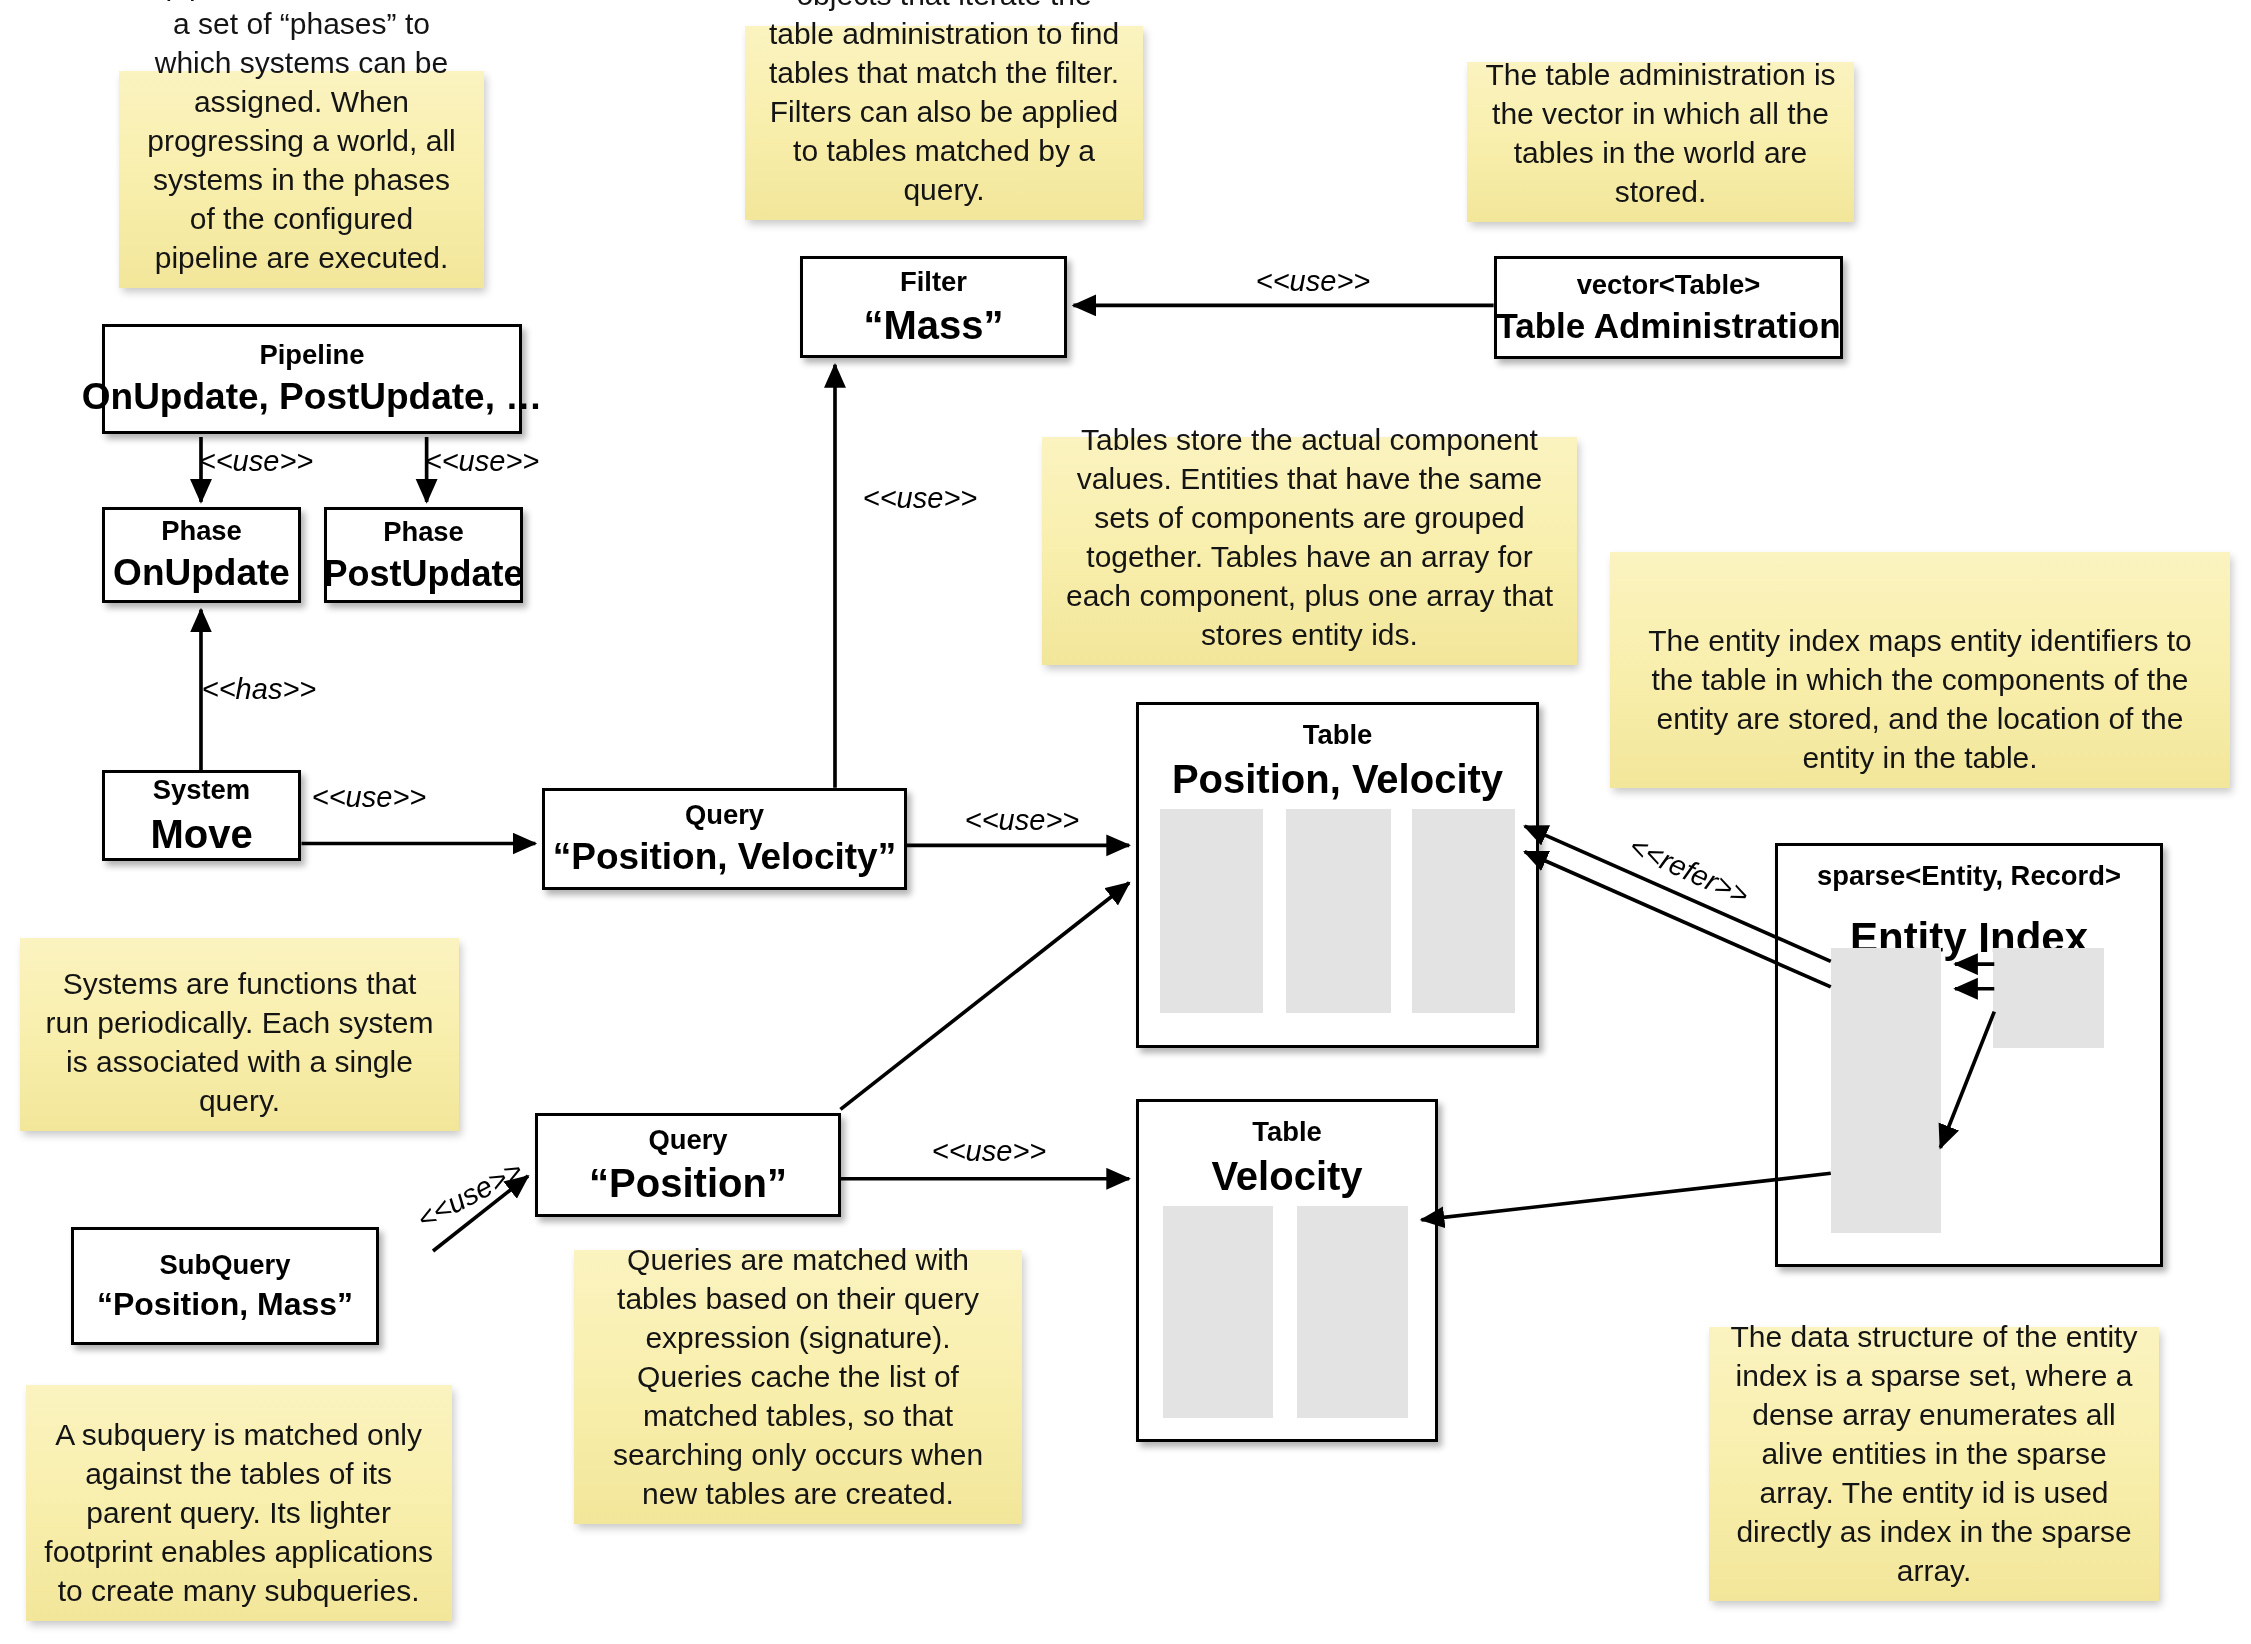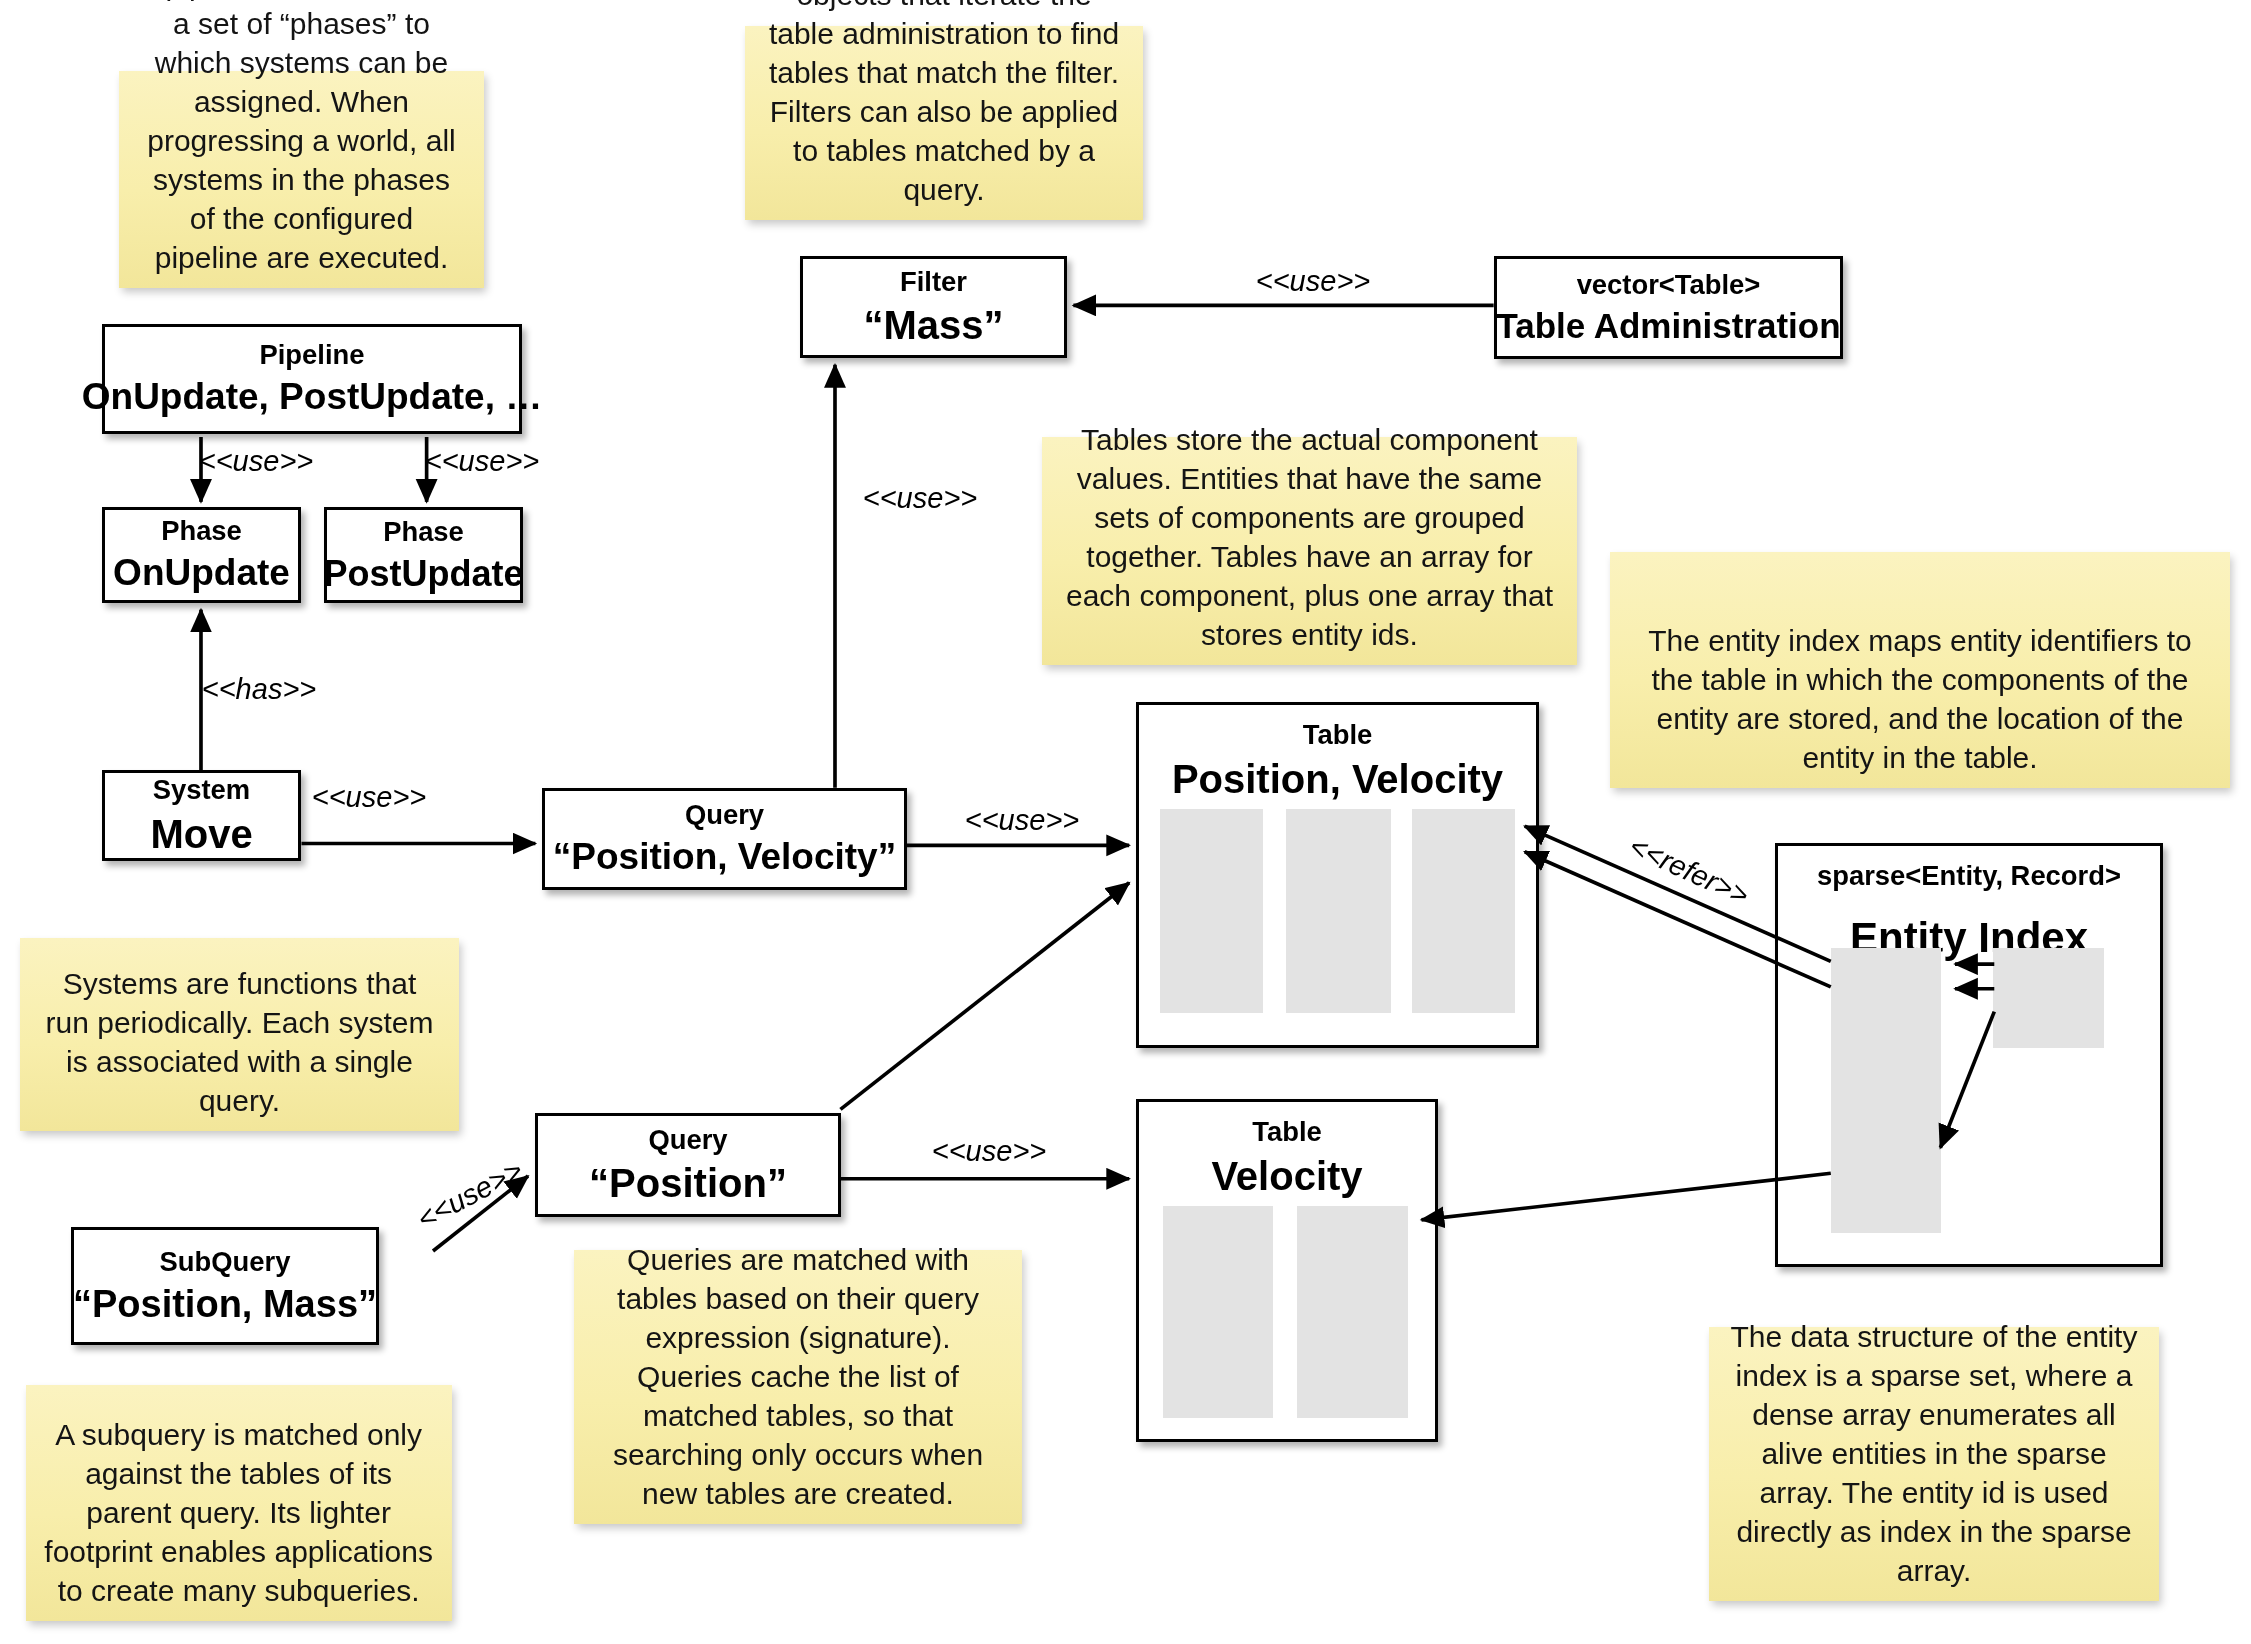--- a/index.html
+++ b/index.html
@@ -36,20 +36,23 @@
 </head>
 <body>
 
 <div id="canvas">
 
   <div class="note" style="left:119px;  top:71px;   width:365px; height:217px;">
       <span>A pipeline subscribes for a set of “phases” to which systems can be assigned. When progressing a world, all systems in the phases of the configured pipeline are executed.</span>
     </div>
   <div class="note" style="left:745px;  top:25.6px;   width:398px; height:194px;">
       <span>Filters are stateless objects that iterate the table administration to find tables that match the filter. Filters can also be applied to tables matched by a query.</span>
+    </div>
+  <div class="note" style="left:1467px; top:62px;   width:387px; height:160px;">
+      <span>The table administration is the vector in which all the tables in the world are stored.</span>
     </div>
   <div class="note" style="left:1042px; top:437px;  width:535px; height:228px;">
       <span>Tables store the actual component values. Entities that have the same sets of components are grouped together. Tables have an array for each component, plus one array that stores entity ids.</span>
     </div>
   <div class="note" style="left:1610px; top:552px;  width:620px; height:236px;">
       <span>The entity index maps entity identifiers to the table in which the components of the entity are stored, and the location of the entity in the table.</span>
     </div>
   <div class="note" style="left:20px;   top:938px; width:439px; height:193px;">
       <span>Systems are functions that run periodically. Each system is associated with a single query.</span>
     </div>
@@ -102,21 +105,21 @@
   <div class="box box--top" style="left:1136px; top:1099px; width:302px; height:343px;">
     <span class="stereo">Table</span>
     <span class="name">Velocity</span>
   </div>
   <div class="box box--top" style="left:1775px; top:843px; width:388px; height:424px;">
     <span class="stereo">sparse&lt;Entity, Record&gt;</span>
     <span class="name" style="font-size:42px;margin-top:20px;">Entity Index</span>
   </div>
   <div class="box" style="left:71px; top:1227px; width:308px; height:118px;">
     <span class="stereo">SubQuery</span>
-    <span class="name" style="font-size:38px;">“Position, Mass”</span>
+    <span class="name" style="font-size:32px;">“Position, Mass”</span>
   </div>
 
   <div class="gray" style="left:1160px; top:809px;  width:103px; height:204px;"></div>
   <div class="gray" style="left:1286px; top:809px;  width:105px; height:204px;"></div>
   <div class="gray" style="left:1412px; top:809px;  width:103px; height:204px;"></div>
   <div class="gray" style="left:1163px; top:1206px; width:110px; height:212px;"></div>
   <div class="gray" style="left:1297px; top:1206px; width:111px; height:212px;"></div>
   <div class="gray" style="left:1831px; top:948px; width:110px; height:285px;"></div>
   <div class="gray" style="left:1993px; top:948px; width:111px; height:100px;"></div>
 

